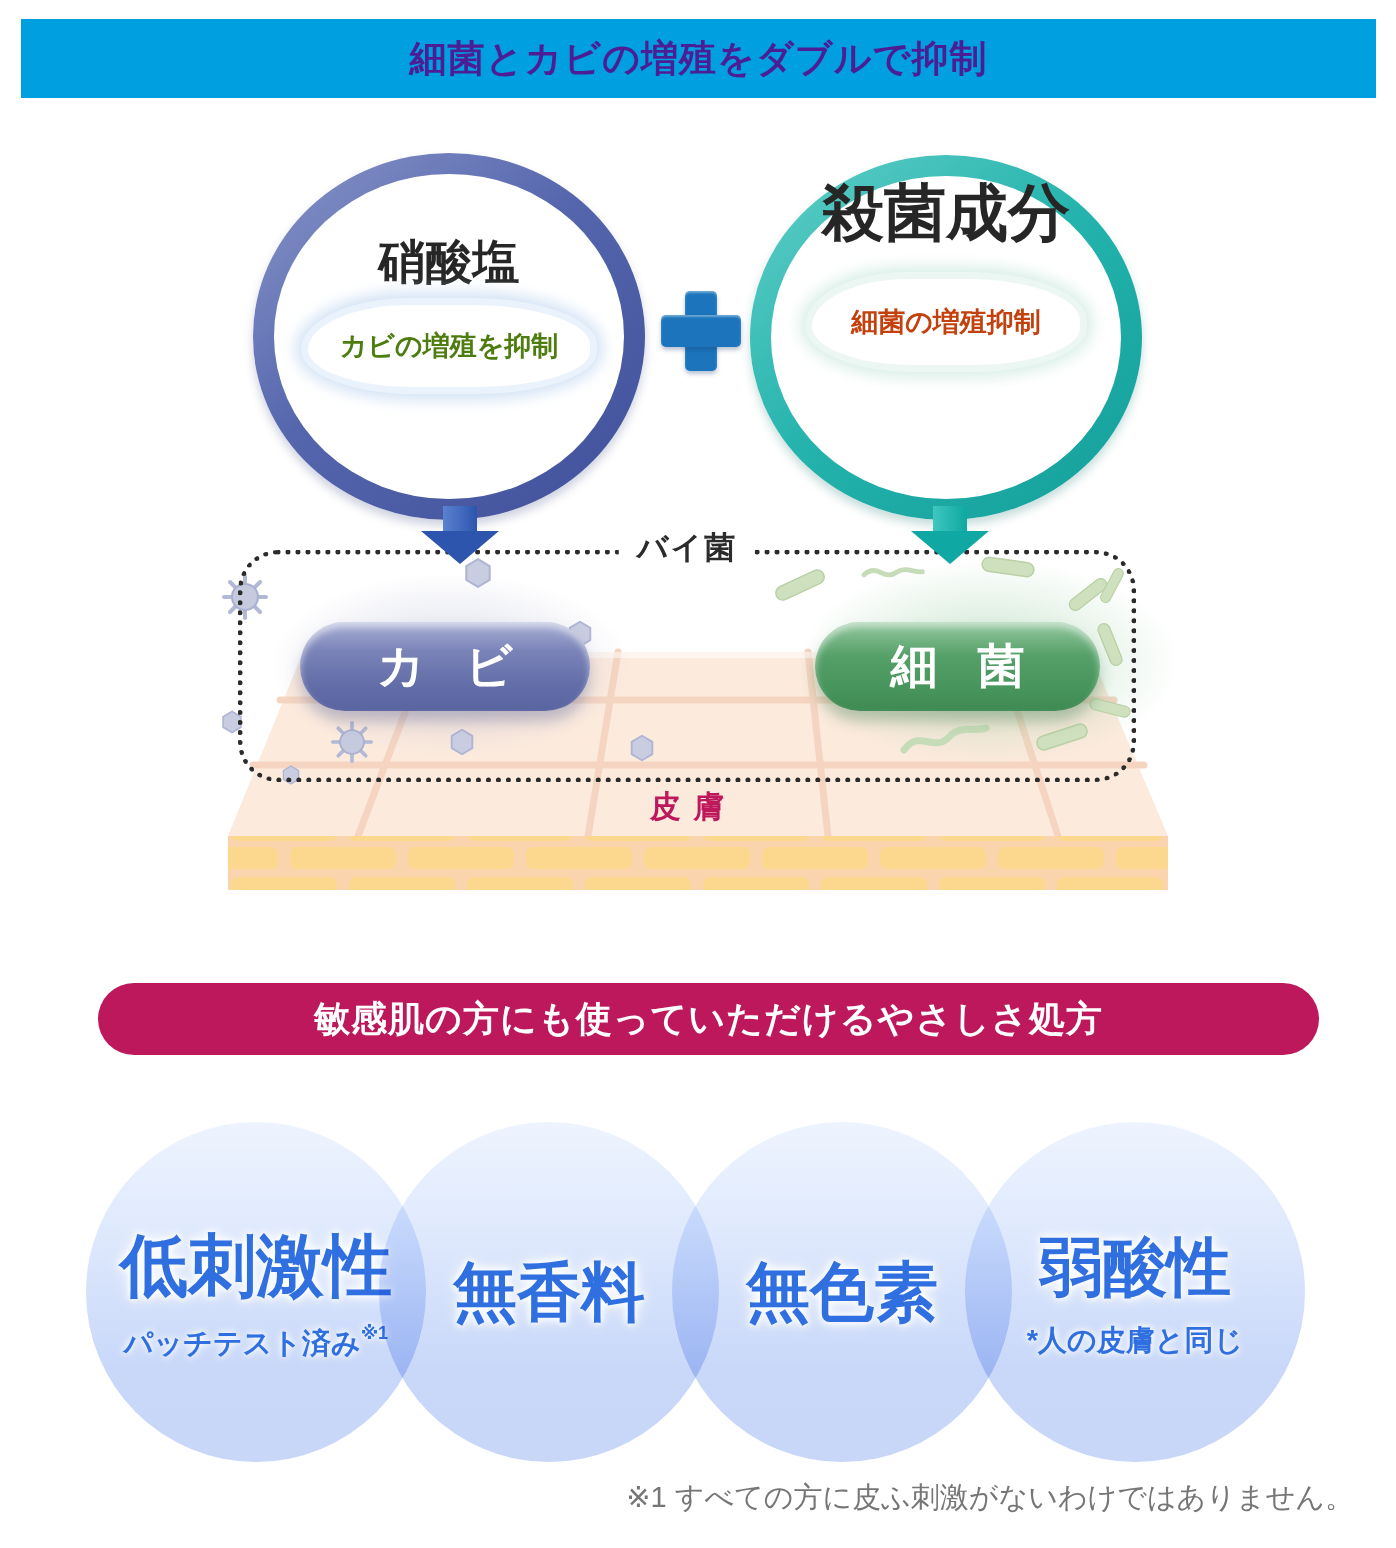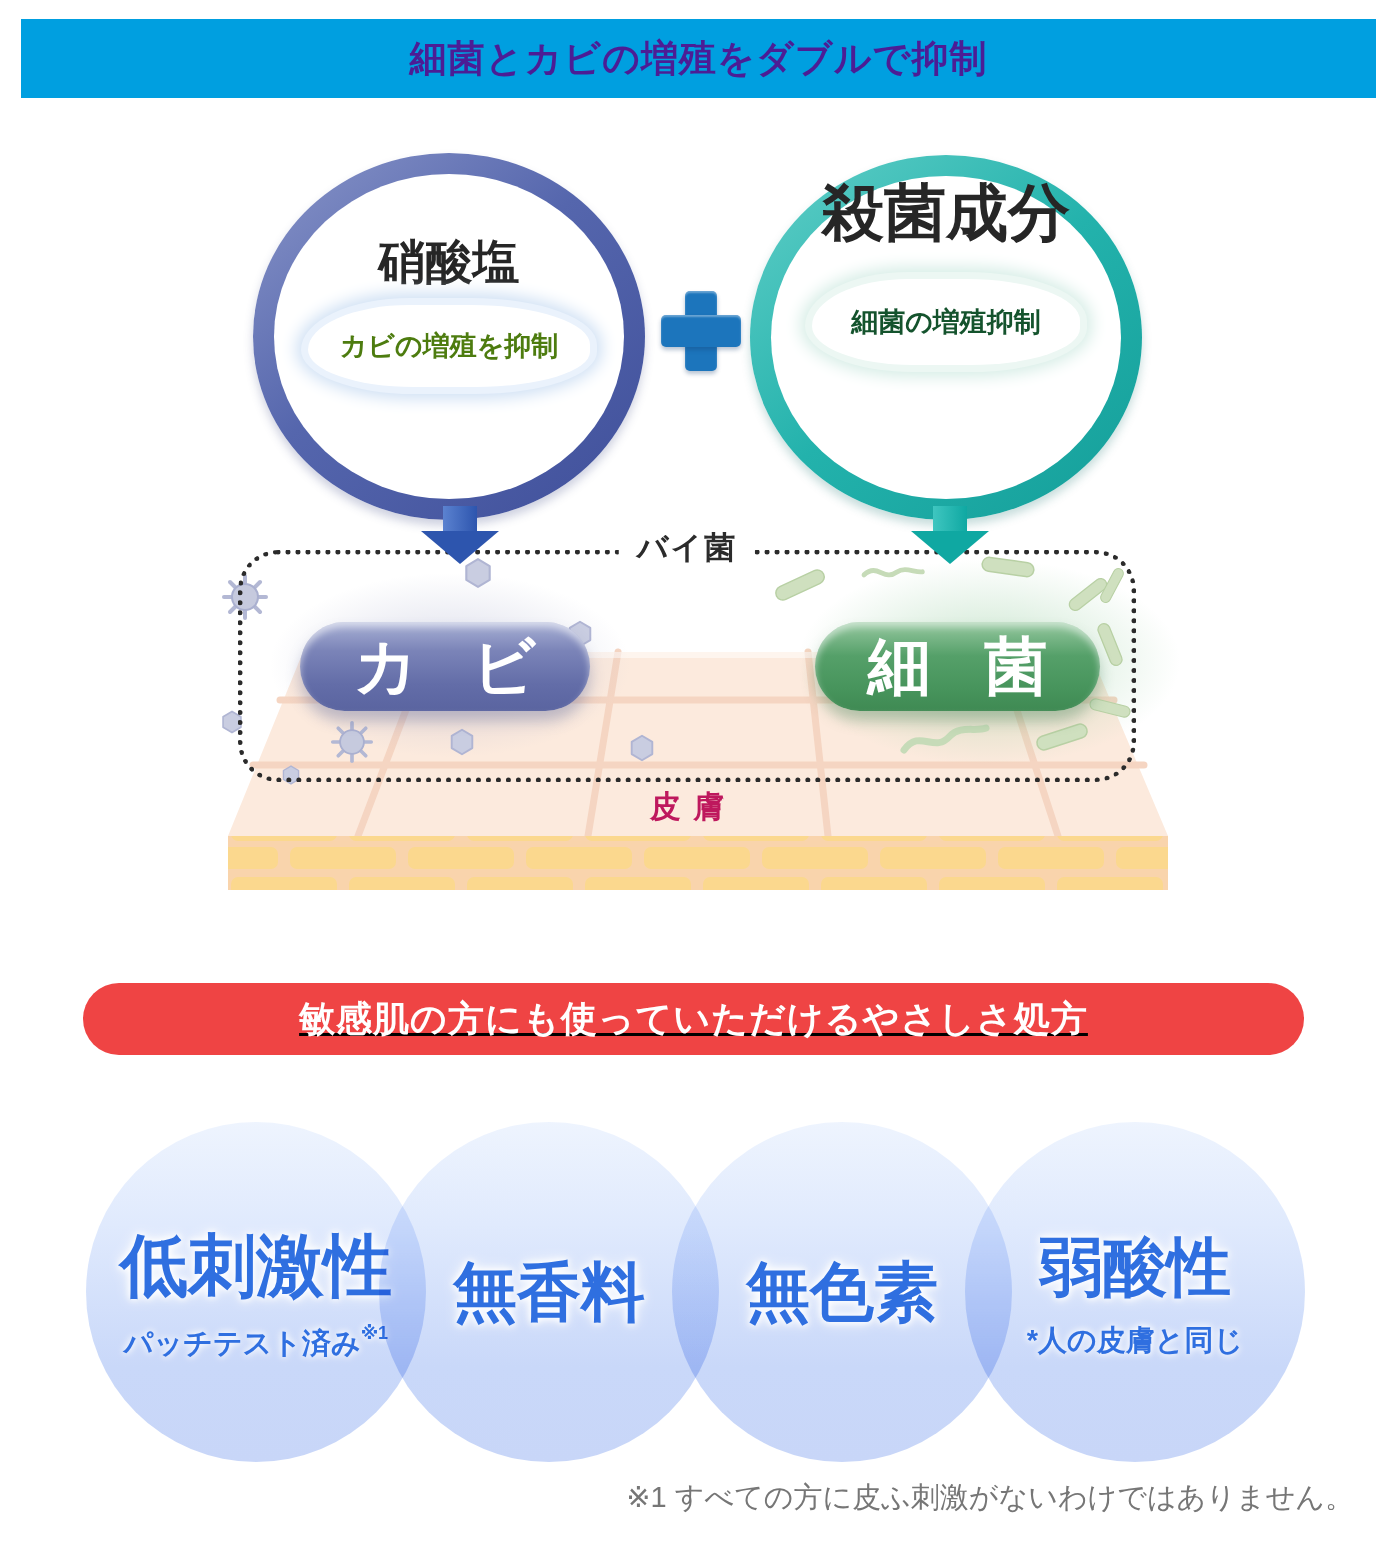--- a/index.html
+++ b/index.html
@@ -8,22 +8,22 @@
     width:1396px; height:1548px; position:relative; overflow:hidden;
     font-family:"Liberation Sans","DejaVu Sans",sans-serif;
   }
   
   .banner-top {
     position:absolute; left:21px; top:19px; width:1355px; height:79px;
     background:#009FE0; display:flex; align-items:center; justify-content:center;
   }
   .banner-top span { color:#4c1d95; font-size:37px; font-weight:800; letter-spacing:1px; }
   .banner-mid {
-    position:absolute; left:83px; top:983px; width:1221px; height:72px; border-radius:36px;
-    background:#ef4444; display:flex; align-items:center; justify-content:center;text-decoration:underline;
+    position:absolute; left:98px; top:983px; width:1221px; height:72px; border-radius:36px;
+    background:#be185d; display:flex; align-items:center; justify-content:center;
   }
   .banner-mid span { color:#fff; font-size:36px; font-weight:800; letter-spacing:1px; }
 
   
   .ring {
     position:absolute; border-radius:50%;
   }
   .ring.left  { left:253px; top:153px; width:392px; height:367px;
     background:linear-gradient(140deg,#8a96c9 0%,#5566ad 45%,#3f4f9a 100%);
     box-shadow:0 6px 10px rgba(60,70,130,.25); }
@@ -41,21 +41,21 @@
   .cloud {
     position:relative; display:flex; align-items:center; justify-content:center;
     border-radius:46% 54% 52% 48% / 70% 62% 55% 58%;
     background:#fff;
   }
   .cloud.blue  { width:282px; height:82px; margin-top:16px;
     box-shadow:0 0 0 7px #eaf2fc, 0 0 16px 12px #cfe0f4; }
   .cloud.teal  { width:268px; height:86px; margin-top:30px;
     box-shadow:0 0 0 7px #ecf7f3, 0 0 16px 12px #d6ede6; }
   .cloud.blue span { color:#4d7c0f; font-size:27px; font-weight:800; }
-  .cloud.teal span { color:#14532d; font-size:27px; font-weight:800; }
+  .cloud.teal span { color:#c2410c; font-size:27px; font-weight:800; }
 
   
   .plus { position:absolute; left:661px; top:291px; width:80px; height:80px; }
   .plus::before, .plus::after { content:""; position:absolute; background:#1C75BC; border-radius:5px;
     box-shadow:inset 0 2px 2px rgba(255,255,255,.35), 0 3px 4px rgba(20,60,110,.3); }
   .plus::before { left:24px; top:0; width:32px; height:80px; }
   .plus::after  { left:0; top:24px; width:80px; height:32px; }
 
   
   .arrow { position:absolute; width:78px; height:58px; z-index:6; }
@@ -83,21 +83,21 @@
   .glow { position:absolute; z-index:2; border-radius:50%; }
   .glow.left  { left:268px; top:572px; width:364px; height:186px;
     background:radial-gradient(ellipse at center, rgba(172,176,206,.45) 0%, rgba(172,176,206,0) 70%); }
   .glow.right { left:796px; top:558px; width:386px; height:208px;
     background:radial-gradient(ellipse at center, rgba(148,204,158,.5) 0%, rgba(148,204,158,0) 70%); }
   .deco { position:absolute; z-index:3; }
   .pill {
     position:absolute; z-index:5; display:flex; align-items:center; justify-content:center;
     border-radius:46px;
   }
-  .pill span { color:#fff; font-weight:800; font-size:63px; letter-spacing:.85em; margin-right:-.85em; }
+  .pill span { color:#fff; font-weight:800; font-size:47px; letter-spacing:.85em; margin-right:-.85em; }
   .pill.mold { left:300px; top:622px; width:290px; height:89px;
     background:linear-gradient(180deg,#a9b1d5 0%,#7b84b8 32%,#636da8 70%,#5a64a0 100%);
     box-shadow:inset 0 5px 7px rgba(255,255,255,.55), 0 10px 14px rgba(90,100,150,.35); }
   .pill.bact { left:815px; top:622px; width:285px; height:89px;
     background:linear-gradient(180deg,#96c8a0 0%,#55a069 38%,#47945c 75%,#3f8a53 100%);
     box-shadow:inset 0 5px 7px rgba(255,255,255,.5), 0 10px 14px rgba(60,120,80,.35); }
   .skin-label {
     position:absolute; left:238px; top:786px; width:898px; text-align:center; z-index:5;
     color:#be185d; font-size:31px; font-weight:800; letter-spacing:.4em; text-indent:.4em;
   }

